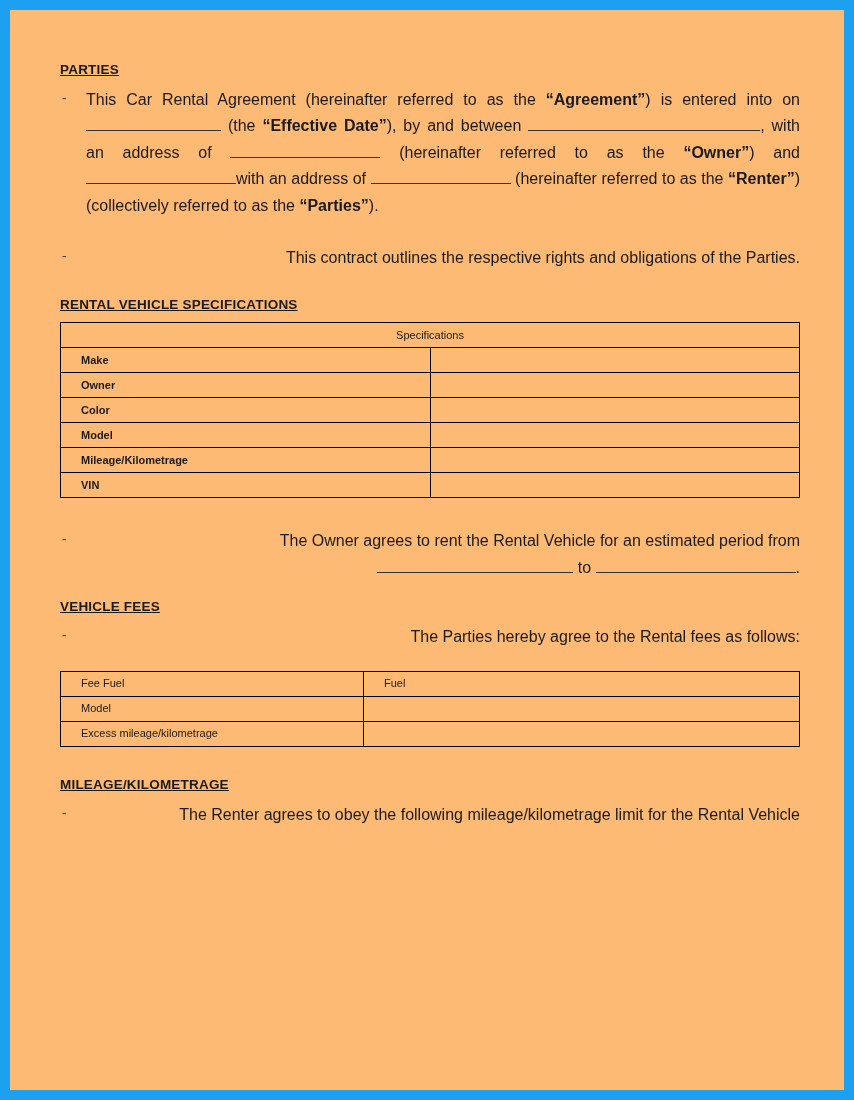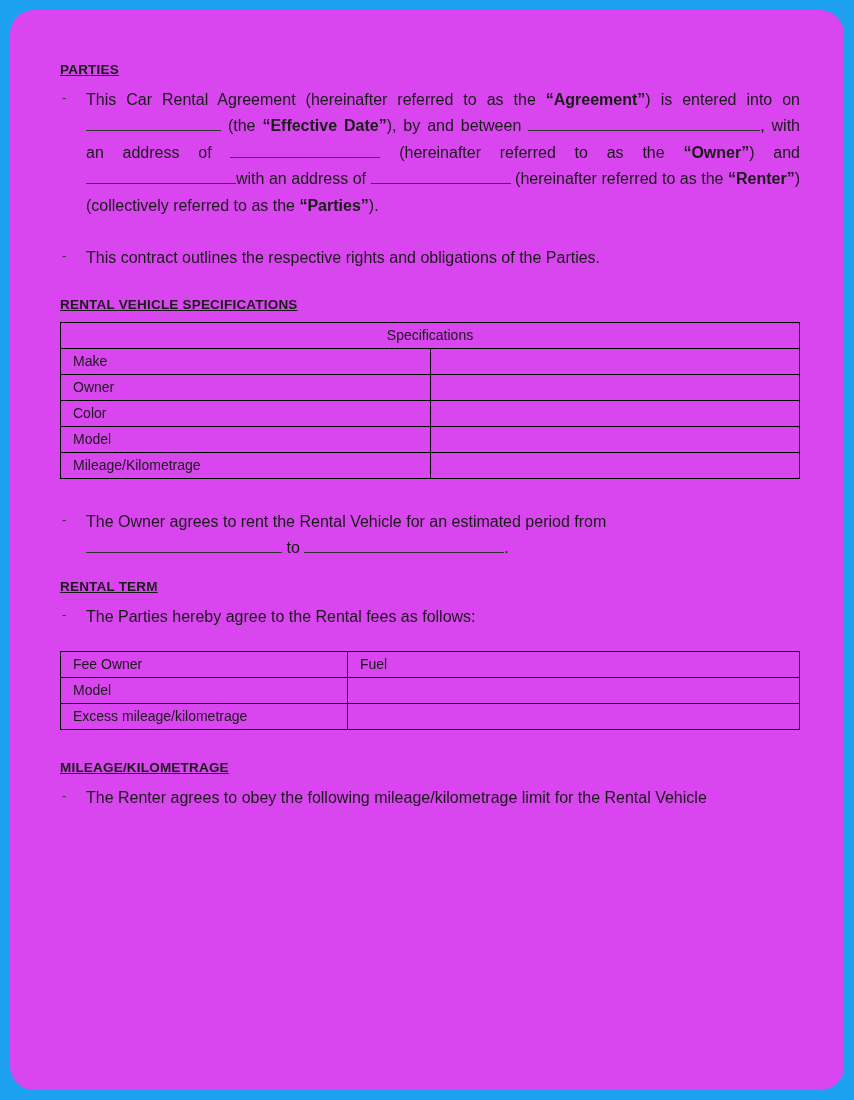--- a/index.html
+++ b/index.html
@@ -17,24 +17,23 @@
     width: 854px;
     height: 1100px;
     box-sizing: border-box;
     background: #1ca0f0;
     padding: 10px;
   }
   #sheet {
     position: relative;
     width: 100%;
     height: 100%;
-    background: #d946ef;
+    background: #fdba74;
     box-sizing: border-box;
     padding: 52px 44px 40px 50px;
-    border-radius: 24px;
   }
   .heading {
     font-size: 13.5px;
     font-weight: bold;
     text-decoration: underline;
     color: #1a1a1a;
     letter-spacing: 0.2px;
     margin: 0 0 10px 0;
   }
   .bullet-row {
@@ -51,21 +50,21 @@
     padding-left: 2px;
     box-sizing: border-box;
   }
   .para {
     flex: 1 1 auto;
     font-size: 16px;
     line-height: 1.65;
     color: #1a1a1a;
     text-align: justify;
   }
-  .para.nojust { text-align: left; }
+  .para.nojust { text-align: right; }
   .para b { font-weight: bold; }
   .blank {
     display: inline-block;
     border-bottom: 1px solid #333;
     vertical-align: baseline;
     height: 0.95em;
   }
   .b-eff { width: 135px; }
   .b-between { width: 232px; }
   .b-addr1 { width: 150px; }
@@ -79,30 +78,30 @@
   .gap-lg { height: 30px; }
 
   table.doc-table {
     width: 100%;
     border-collapse: collapse;
     table-layout: fixed;
     margin-top: 2px;
   }
   table.doc-table td {
     border: 1px solid #000000;
-    font-size: 14px;
+    font-size: 11px;
     color: #1a1a1a;
-    padding: 3px 12px;
+    padding: 3px 20px;
     height: 18px;
     line-height: 1.35;
   }
   td.spec-title {
     text-align: center;
   }
-  .spec-label-col { width: 200px; }
+  .spec-label-col { width: 200px; font-weight: bold; }
   .fee-label-col { width: 262px; }
 
   .section { margin: 0; }
 </style>
 </head>
 <body>
 
 <div id="page">
   <div id="sheet">
 
@@ -144,46 +143,50 @@
           <td></td>
         </tr>
         <tr>
           <td class="spec-label-col">Model</td>
           <td></td>
         </tr>
         <tr>
           <td class="spec-label-col">Mileage/Kilometrage</td>
           <td></td>
         </tr>
+        <tr>
+          <td class="spec-label-col">VIN</td>
+          <td></td>
+        </tr>
       </tbody>
         </table>
     </div>
 
     <div class="gap-lg"></div>
 
     <div class="section">
       <div class="bullet-row">
         <div class="dash">-</div>
         <div class="para nojust"><span>The Owner agrees to rent the Rental Vehicle for an estimated period from </span><br><span class="blank b-term1"></span><span> to </span><span class="blank b-term2"></span><span>.</span></div>
       </div>
     </div>
 
     <div class="gap-sm"></div>
 
     <div class="section">
-      <div class="heading">RENTAL TERM</div>
+      <div class="heading">VEHICLE FEES</div>
       <div class="bullet-row">
         <div class="dash">-</div>
         <div class="para nojust">The Parties hereby agree to the Rental fees as follows:</div>
       </div>
       <div class="gap-sm"></div>
       <table class="doc-table">
         <tbody>
             <tr>
-          <td class="fee-label-col">Fee Owner</td>
+          <td class="fee-label-col">Fee Fuel</td>
           <td>Fuel</td>
         </tr>
         <tr>
           <td class="fee-label-col">Model</td>
           <td></td>
         </tr>
         <tr>
           <td class="fee-label-col">Excess mileage/kilometrage</td>
           <td></td>
         </tr>

